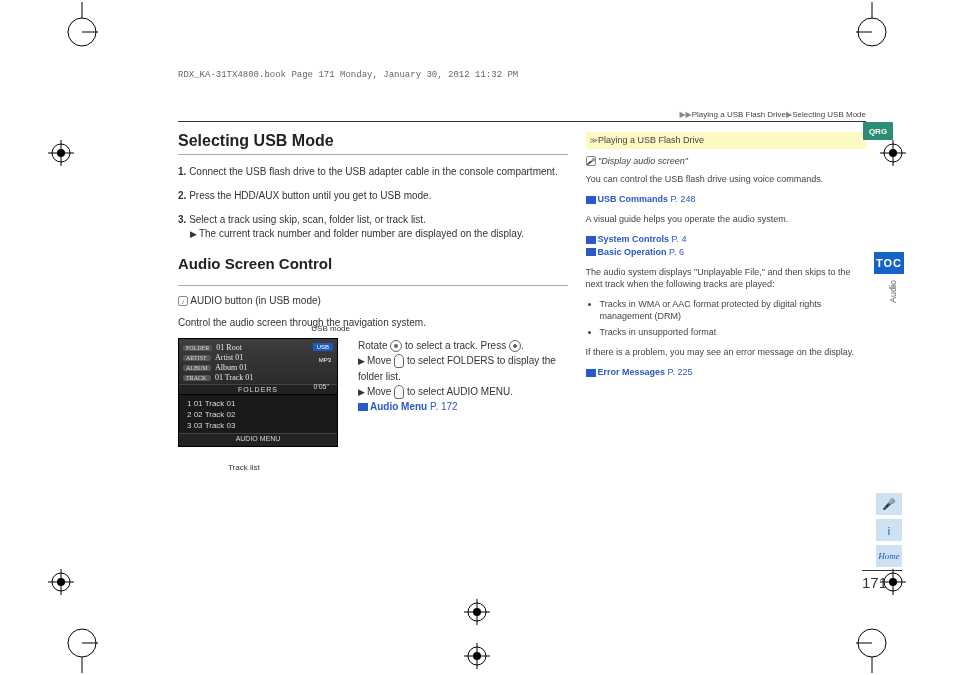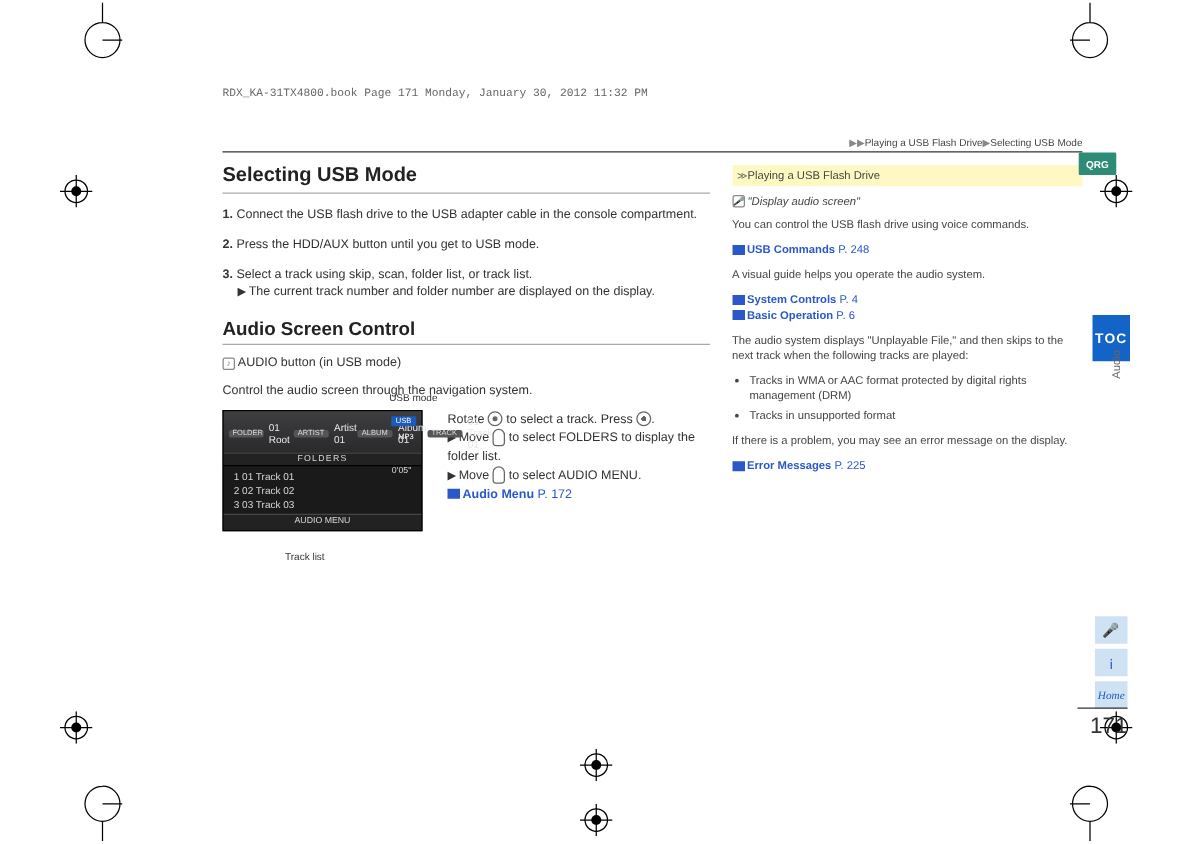--- a/index.html
+++ b/index.html
@@ -63,21 +63,21 @@
   .steps { font-size: 10px; line-height: 1.4; color: #333; }
   .steps .step { margin-bottom: 10px; }
   .steps .step .num { font-weight: bold; }
   .sub { margin-left: 12px; }
   .tri { font-size: 9px; margin-right: 2px; }
 
   h2.section {
     font-size: 15px;
     font-weight: bold;
     border-bottom: 1px solid #aaa;
-    padding-bottom: 3px;
+    padding-bottom: 13px;
     margin: 14px 0 8px;
     color: #222;
   }
   .subtext { font-size: 10px; line-height: 1.4; margin-bottom: 8px; }
   .mic-icon {
     display: inline-block;
     width: 10px; height: 10px;
     border: 1px solid #888;
     border-radius: 2px;
     color: #888; vertical-align: text-bottom;
@@ -92,21 +92,21 @@
   .small-caps { font-family: inherit; font-weight: normal; }
 
   .usb-screen {
     width: 160px;
     background: #1a1a1a;
     border: 1px solid #000;
     color: #d8d8d8;
     font-size: 8px;
     position: relative;
   }
-  .usb-top { display: flex; padding: 4px 4px 2px; gap:1px; background: linear-gradient(#3e3e40,#2a2a2c);}
+  .usb-top { display: flex; flex-direction: column; padding: 4px 4px 2px; gap:1px; background: linear-gradient(#3e3e40,#2a2a2c); font-family: Liberation Serif, serif;}
   .usb-row { display: flex; gap: 4px; align-items: center; }
   .tag { background: #555; color:#ddd; border-radius:2px; font-size:6px; padding:0 3px; min-width:28px;}
   .val { color:#e8e8e8; font-size: 8px; font-weight:500;}
   .usb-badge { position:absolute; top:4px; right:4px; background:#1a5bbd; color:#fff; font-size:6px; padding:1px 4px; border-radius:1px;}
   .mp3-badge { position:absolute; top:18px; right:6px; color:#fff; font-size:6px;}
   .time-badge { position:absolute; top:44px; right:8px; color:#ddd; font-size:7px;}
   .folders-hdr { text-align:center; font-size:7px; padding:1px 0; border-top:1px solid #444; border-bottom:1px solid #000; background:#222; letter-spacing:1px;}
   .tracks { padding: 3px 8px 2px;}
   .track { font-size:8px; padding:1px 0;}
   .audiomenu-hdr { text-align:center; font-size:7px; padding:1px 0 4px; border-top:1px solid #444; background:#222;}
@@ -117,26 +117,26 @@
   
   .info-head { font-size:9px; background:#fef9c3; padding:2px 4px; margin-bottom:6px;}
   .voice-line { font-style: italic; margin-bottom:6px;}
   .para { margin-bottom: 8px; }
   .col-right ul { list-style: disc; padding-left: 14px; margin-bottom:8px;}
   .col-right li { margin-bottom: 4px;}
 
   
   .side-tabs { position:absolute; right:61px; top:122px; display:flex; flex-direction:column; gap:6px; align-items:center; }
   .tab { width:30px; height:18px; background:#2d8c75; color:#fff; font-size:8px; font-weight:bold; display:flex; align-items:center; justify-content:center; border-radius:1px;}
-  .toc-tab { position:absolute; right:50px; top:252px; width:30px; height:37px; background:#1464c8; color:#fff; font-size:11px; font-weight:bold; display:flex; align-items:center; justify-content:center; letter-spacing:1px;}
+  .toc-tab { position:absolute; right:50px; top:252px; width:30px; height:22px; background:#1464c8; color:#fff; font-size:11px; font-weight:bold; display:flex; align-items:center; justify-content:center; letter-spacing:1px;}
   .audio-tab { position:absolute; right:56px; top:280px; font-size:9px; color:#666; writing-mode: vertical-rl; transform: rotate(180deg);}
   .foot-icons { position:absolute; right:52px; bottom:108px; display:flex; flex-direction:column; gap:4px;}
   .foot-icon { width:26px; height:22px; background:#cfe2f3; display:flex; align-items:center; justify-content:center; font-size:11px; color:#1a5bbd;}
   .foot-icon.home { font-style:italic; font-family: Liberation Serif, serif; font-size:9px;}
-  .pagenum { position:absolute; right:52px; bottom:84px; font-size:18px; border-top:1px solid #333; width:40px; text-align:right; padding-top:3px;}
+  .pagenum { position:absolute; right:52px; bottom:84px; font-size:15px; border-top:1px solid #333; width:40px; padding-top:3px;}
 
   .dial-icon {
     display:inline-block;
     width:12px;height:12px;
     border:1px solid #666;
     border-radius:50%;
     vertical-align:middle;
     position:relative;
   }
   .dial-icon::after{

